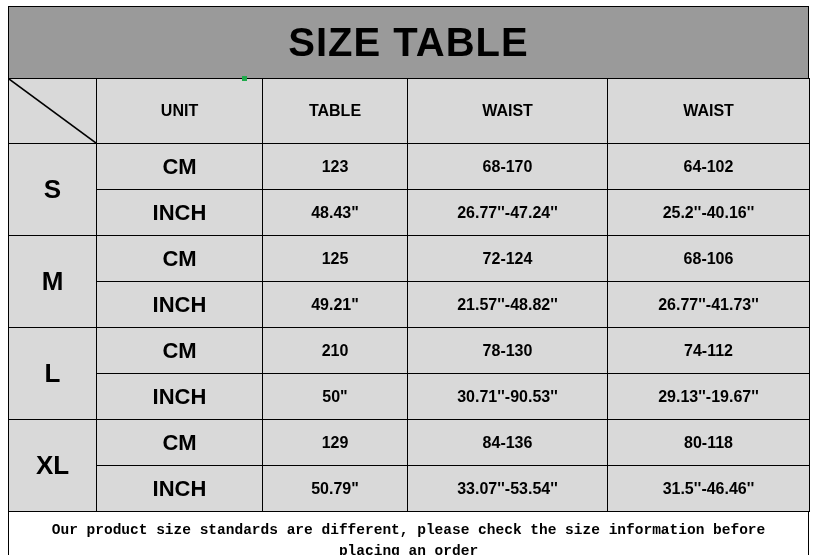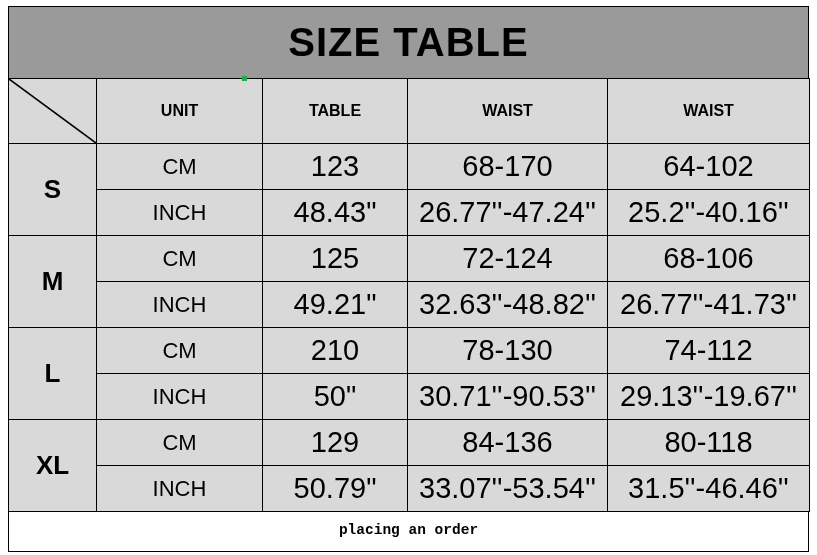--- a/index.html
+++ b/index.html
@@ -78,26 +78,26 @@
     display: block;
   }
   .size-cell {
     background: #d9d9d9;
     font-size: 26px;
     font-weight: bold;
   }
   .unit-cell {
     background: #d9d9d9;
     font-size: 22px;
-    font-weight: normal;
+    font-weight: bold;
   }
   .val-cell {
     background: #d9d9d9;
-    font-size: 29px;
-    font-weight: normal;
+    font-size: 16px;
+    font-weight: bold;
   }
   .row-cm td { height: 43px; }
   .row-inch td { height: 43px; }
 
   .footer {
     border: 1px solid #000000;
     border-top: none;
     background: #ffffff;
     padding: 8px 10px 10px 10px;
     text-align: center;
@@ -164,21 +164,21 @@
       <tr class="row-cm">
         <td class="size-cell" rowspan="2">M</td>
         <td class="unit-cell">CM</td>
         <td class="val-cell">125</td>
         <td class="val-cell">72-124</td>
         <td class="val-cell">68-106</td>
       </tr>
       <tr class="row-inch">
         <td class="unit-cell">INCH</td>
         <td class="val-cell">49.21"</td>
-        <td class="val-cell">32.63''-48.82''</td>
+        <td class="val-cell">21.57''-48.82''</td>
         <td class="val-cell">26.77''-41.73''</td>
       </tr>
 
       <tr class="row-cm">
         <td class="size-cell" rowspan="2">L</td>
         <td class="unit-cell">CM</td>
         <td class="val-cell">210</td>
         <td class="val-cell">78-130</td>
         <td class="val-cell">74-112</td>
       </tr>
@@ -199,17 +199,18 @@
       <tr class="row-inch">
         <td class="unit-cell">INCH</td>
         <td class="val-cell">50.79"</td>
         <td class="val-cell">33.07''-53.54''</td>
         <td class="val-cell">31.5''-46.46''</td>
       </tr>
     </tbody>
   </table>
 
   <div class="footer">
+    <div>Our product size standards are different, please check the size information before</div>
     <div>placing an order</div>
   </div>
 
   <div class="green-dot"></div>
 </div>
 
 </body></html>

